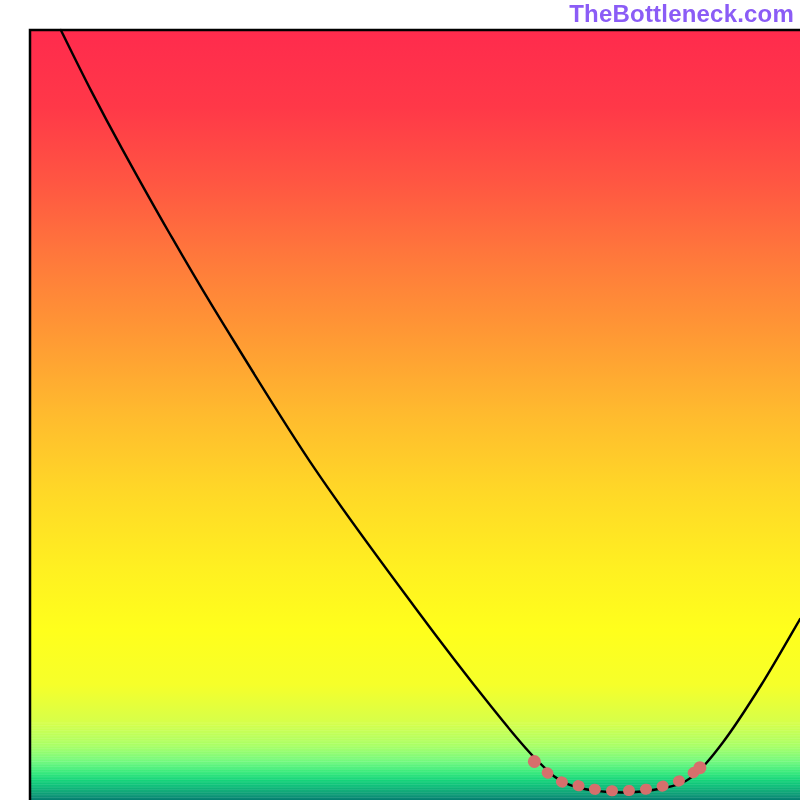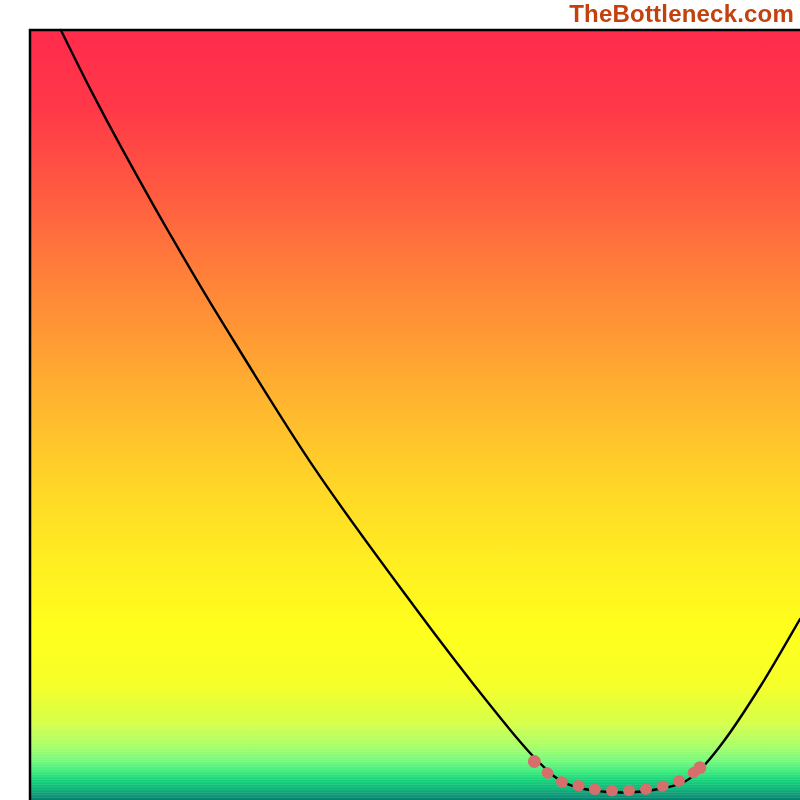--- a/index.html
+++ b/index.html
@@ -15,21 +15,21 @@
     position: relative;
     width: 800px;
     height: 800px;
   }
   .watermark {
     position: absolute;
     top: 0;
     right: 6px;
     font-size: 24px;
     font-weight: 600;
-    color: #c2410c;
+    color: #8b5cf6;
     letter-spacing: 0.2px;
     user-select: none;
   }
   svg {
     display: block;
   }
 </style>
 </head>
 <body>
 

